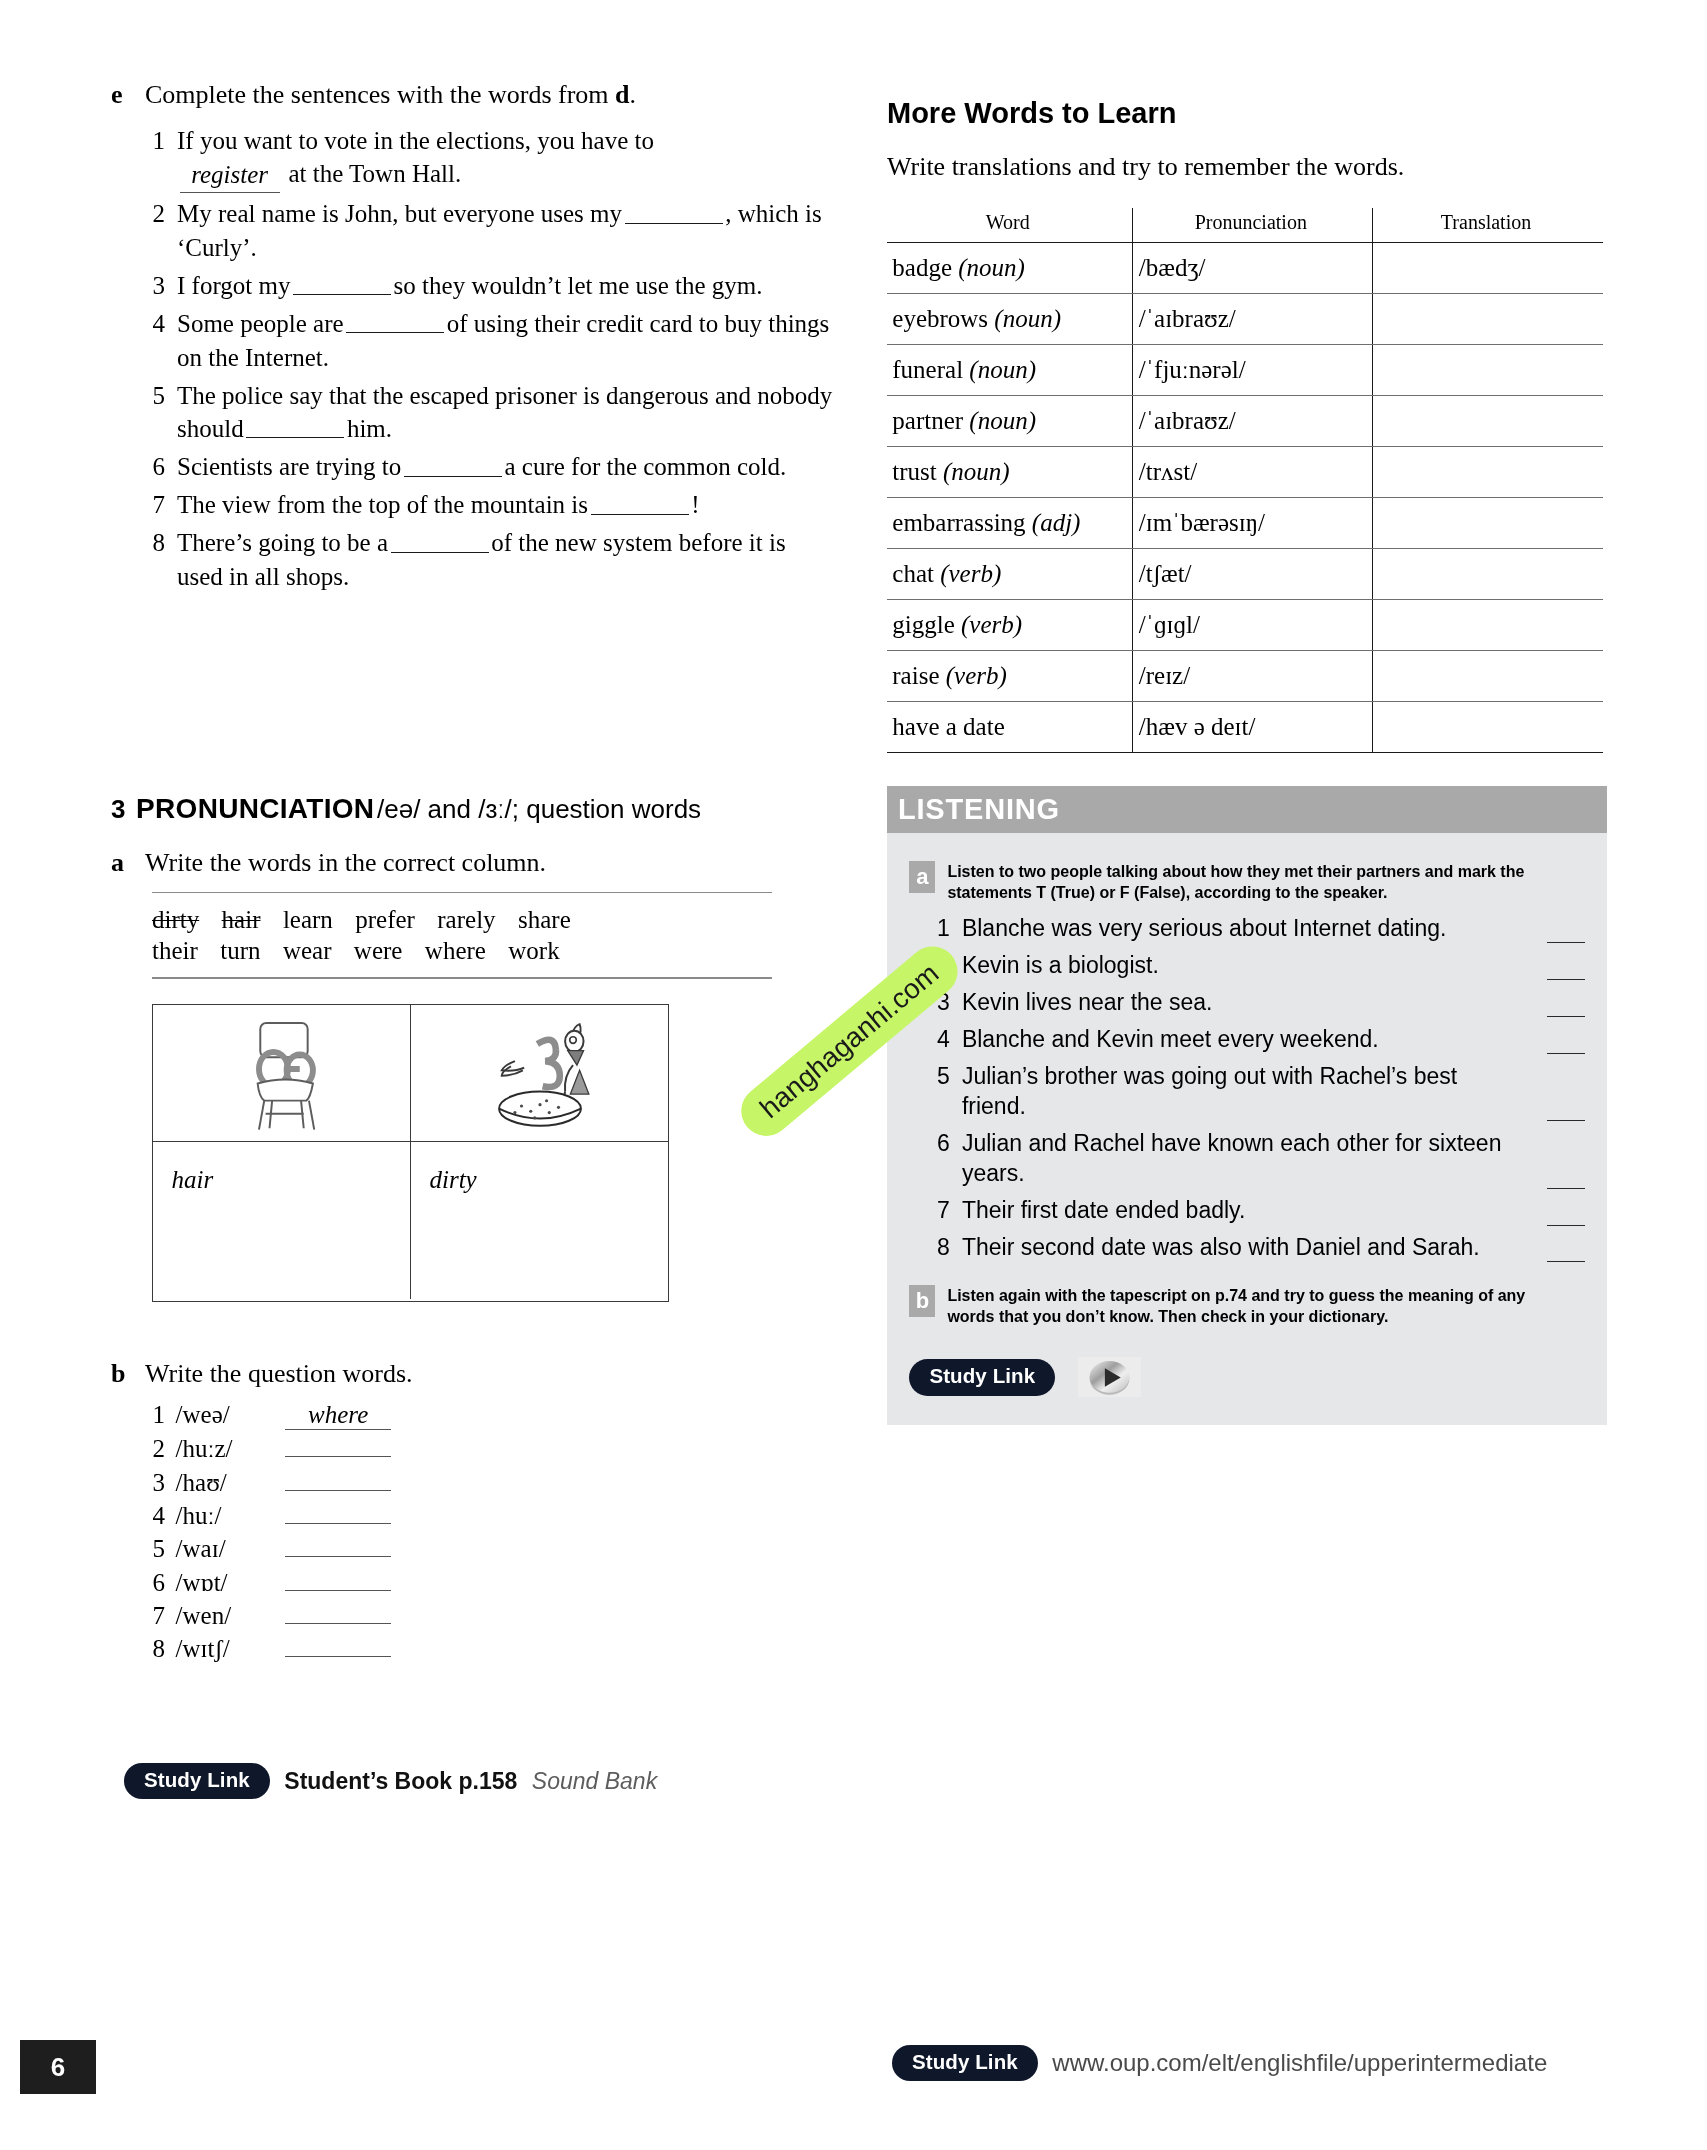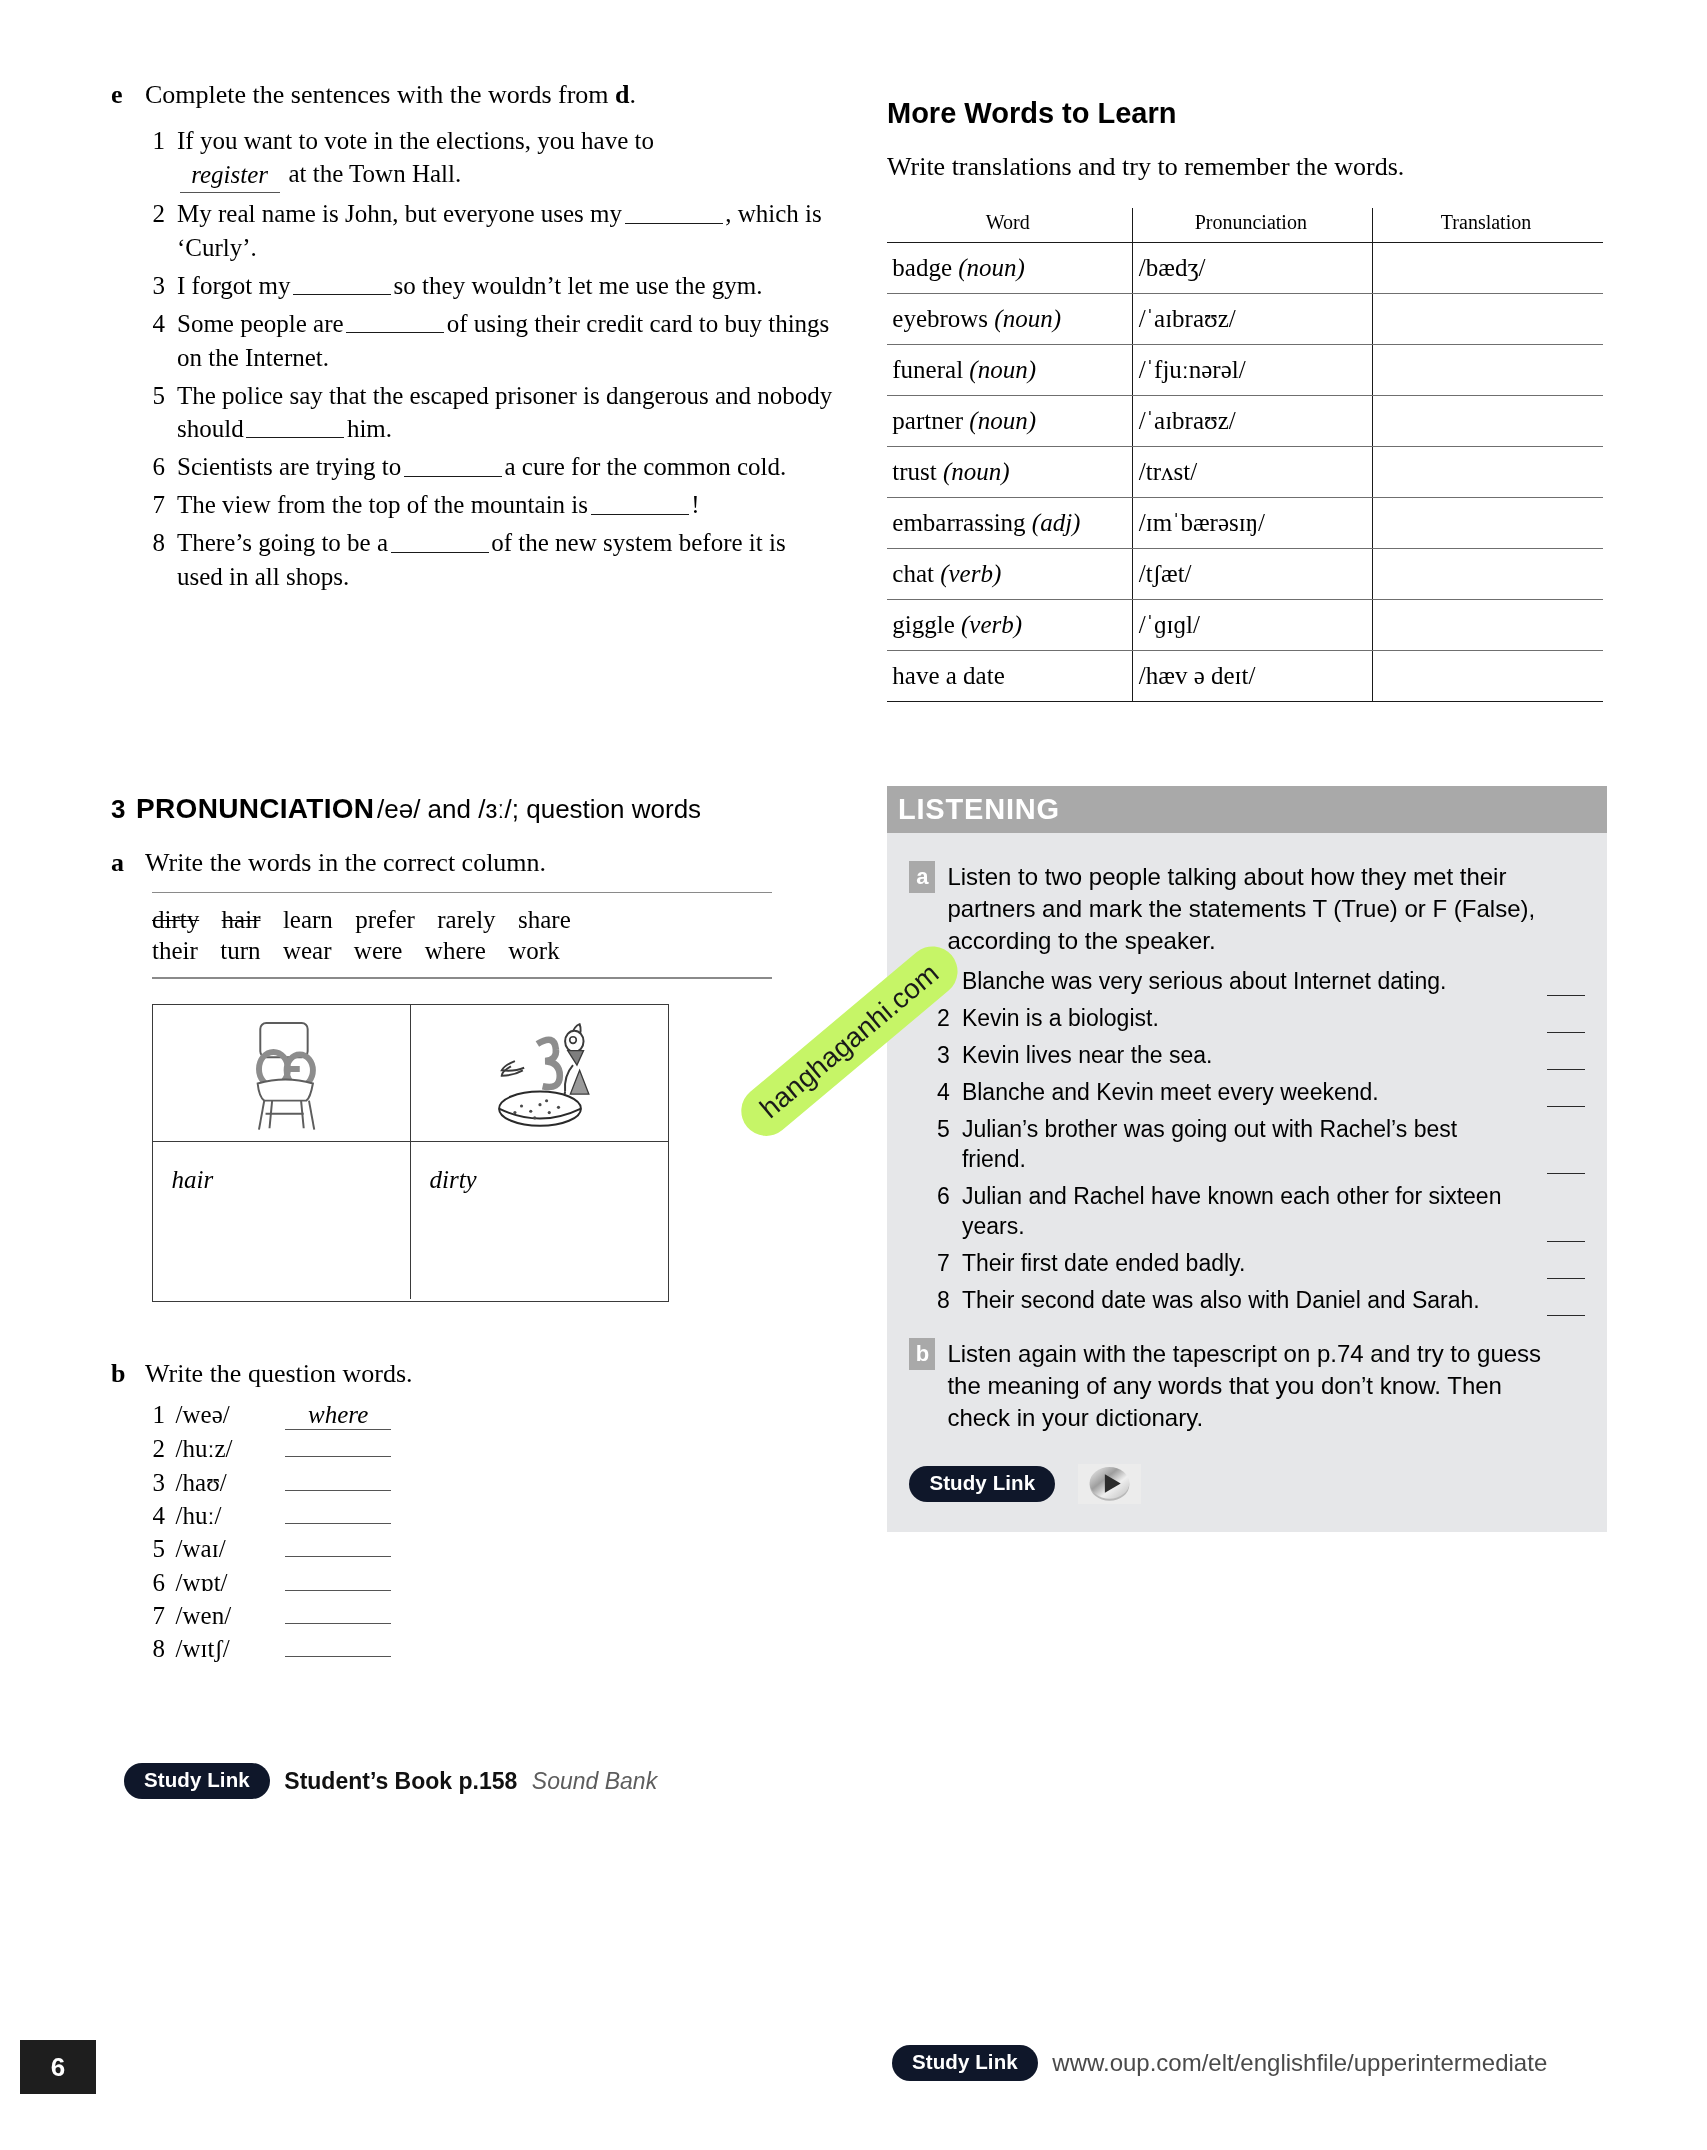--- a/index.html
+++ b/index.html
@@ -83,21 +83,21 @@
 
   
   #listening{position:absolute;left:887px;top:786px;width:720px;}
   #lst-head{background:#a9a9a9;height:47px;display:flex;align-items:center;padding-left:11px;}
   #lst-head span{font-family:"Liberation Sans",sans-serif;font-weight:bold;font-size:29px;color:#fff;letter-spacing:0.8px;}
   #lst-body{background:#e6e7e9;padding:28px 22.4px 28px 22.4px;}
 
   .task{display:flex;gap:12px;margin-bottom:5.3px;}
   .task-badge{background:#a9a9a9;color:#fff;font-family:"Liberation Sans",sans-serif;font-weight:bold;
               font-size:22px;width:26px;height:32px;display:flex;align-items:center;justify-content:center;flex:none;}
-  .task-text{font-family:"Liberation Sans",sans-serif;font-weight:normal;font-size:24px;line-height:1.33;max-width:597px;}
+  .task-text{font-family:"Liberation Sans",sans-serif;font-weight:bold;font-size:16px;line-height:1.33;max-width:597px;}
 
   ol.tf{list-style:none;margin:9.2px 0 0;padding:0 0 0 26px;}
   ol.tf li{display:flex;align-items:flex-start;gap:12px;margin-bottom:6.6px;}
   ol.tf .n{font-family:"Liberation Sans",sans-serif;font-size:23px;width:14.5px;text-align:right;flex:none;line-height:1.32;}
   ol.tf .s{font-family:"Liberation Sans",sans-serif;font-size:23px;line-height:1.32;flex:1;}
   ol.tf .bl{flex:none;width:38px;align-self:flex-end;border-bottom:1.3px solid #2a2a2a;height:20px;margin-left:8px;}
 
   #sl-listen{display:flex;align-items:center;gap:22.4px;margin-top:30px;}
   .play-btn{width:63px;height:40px;background:#ececec;display:flex;align-items:center;justify-content:center;}
 
@@ -348,20 +348,25 @@
             <td class="c1"><span>chat</span> <i>(verb)</i></td>
             <td class="c2">/tʃæt/</td>
             <td class="c3"></td>
           </tr>
         <tr>
             <td class="c1"><span>giggle</span> <i>(verb)</i></td>
             <td class="c2">/ˈɡɪɡl/</td>
             <td class="c3"></td>
           </tr>
         <tr>
+            <td class="c1"><span>raise</span> <i>(verb)</i></td>
+            <td class="c2">/reɪz/</td>
+            <td class="c3"></td>
+          </tr>
+        <tr>
             <td class="c1"><span>have a date</span> <i></i></td>
             <td class="c2">/hæv ə deɪt/</td>
             <td class="c3"></td>
           </tr>
       </tbody>
     </table>
   </div>
 
   <div id="listening">
     <div id="lst-head">

